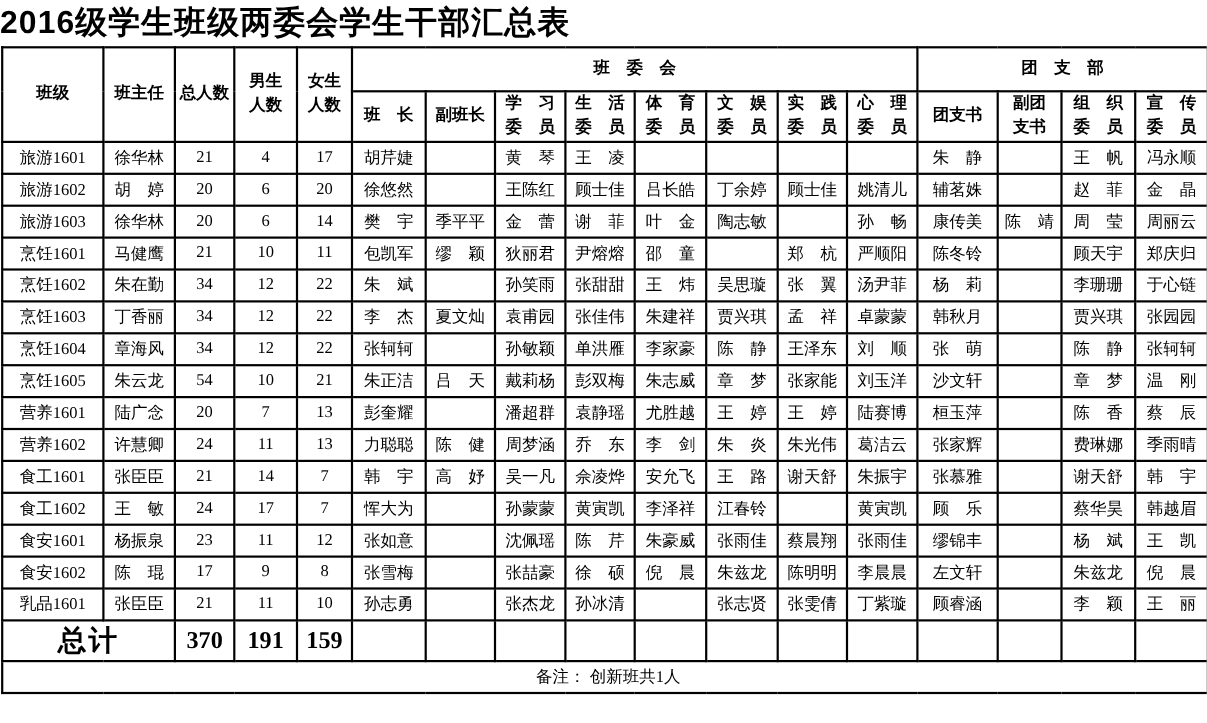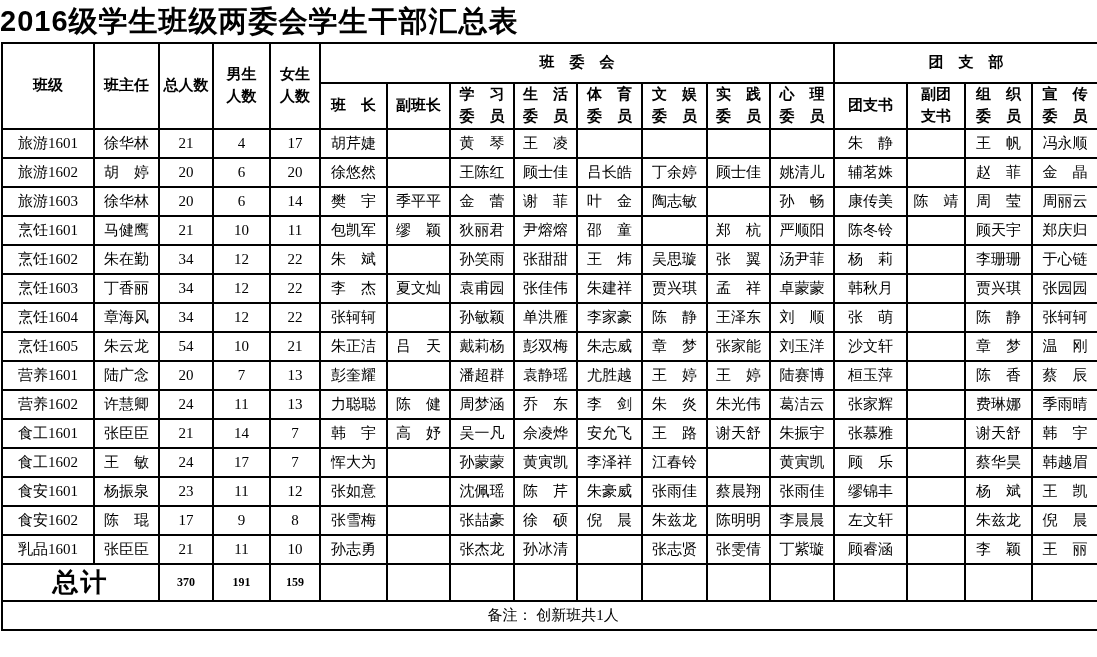--- a/index.html
+++ b/index.html
@@ -52,21 +52,21 @@
     white-space: nowrap;
   }
   tr.total-row td { height: 32px; }
   .total-label {
     font-size: 26px;
     font-weight: bold;
     letter-spacing: 2px;
   }
   .total-num {
     font-weight: bold;
-    font-size: 12px;
+    font-size: 22px;
   }
   tr.note-row td.note {
     text-align: center;
     font-size: 15px;
     height: 27px;
     padding-left: 7px;
   }
 </style>
 </head>
 <body>

